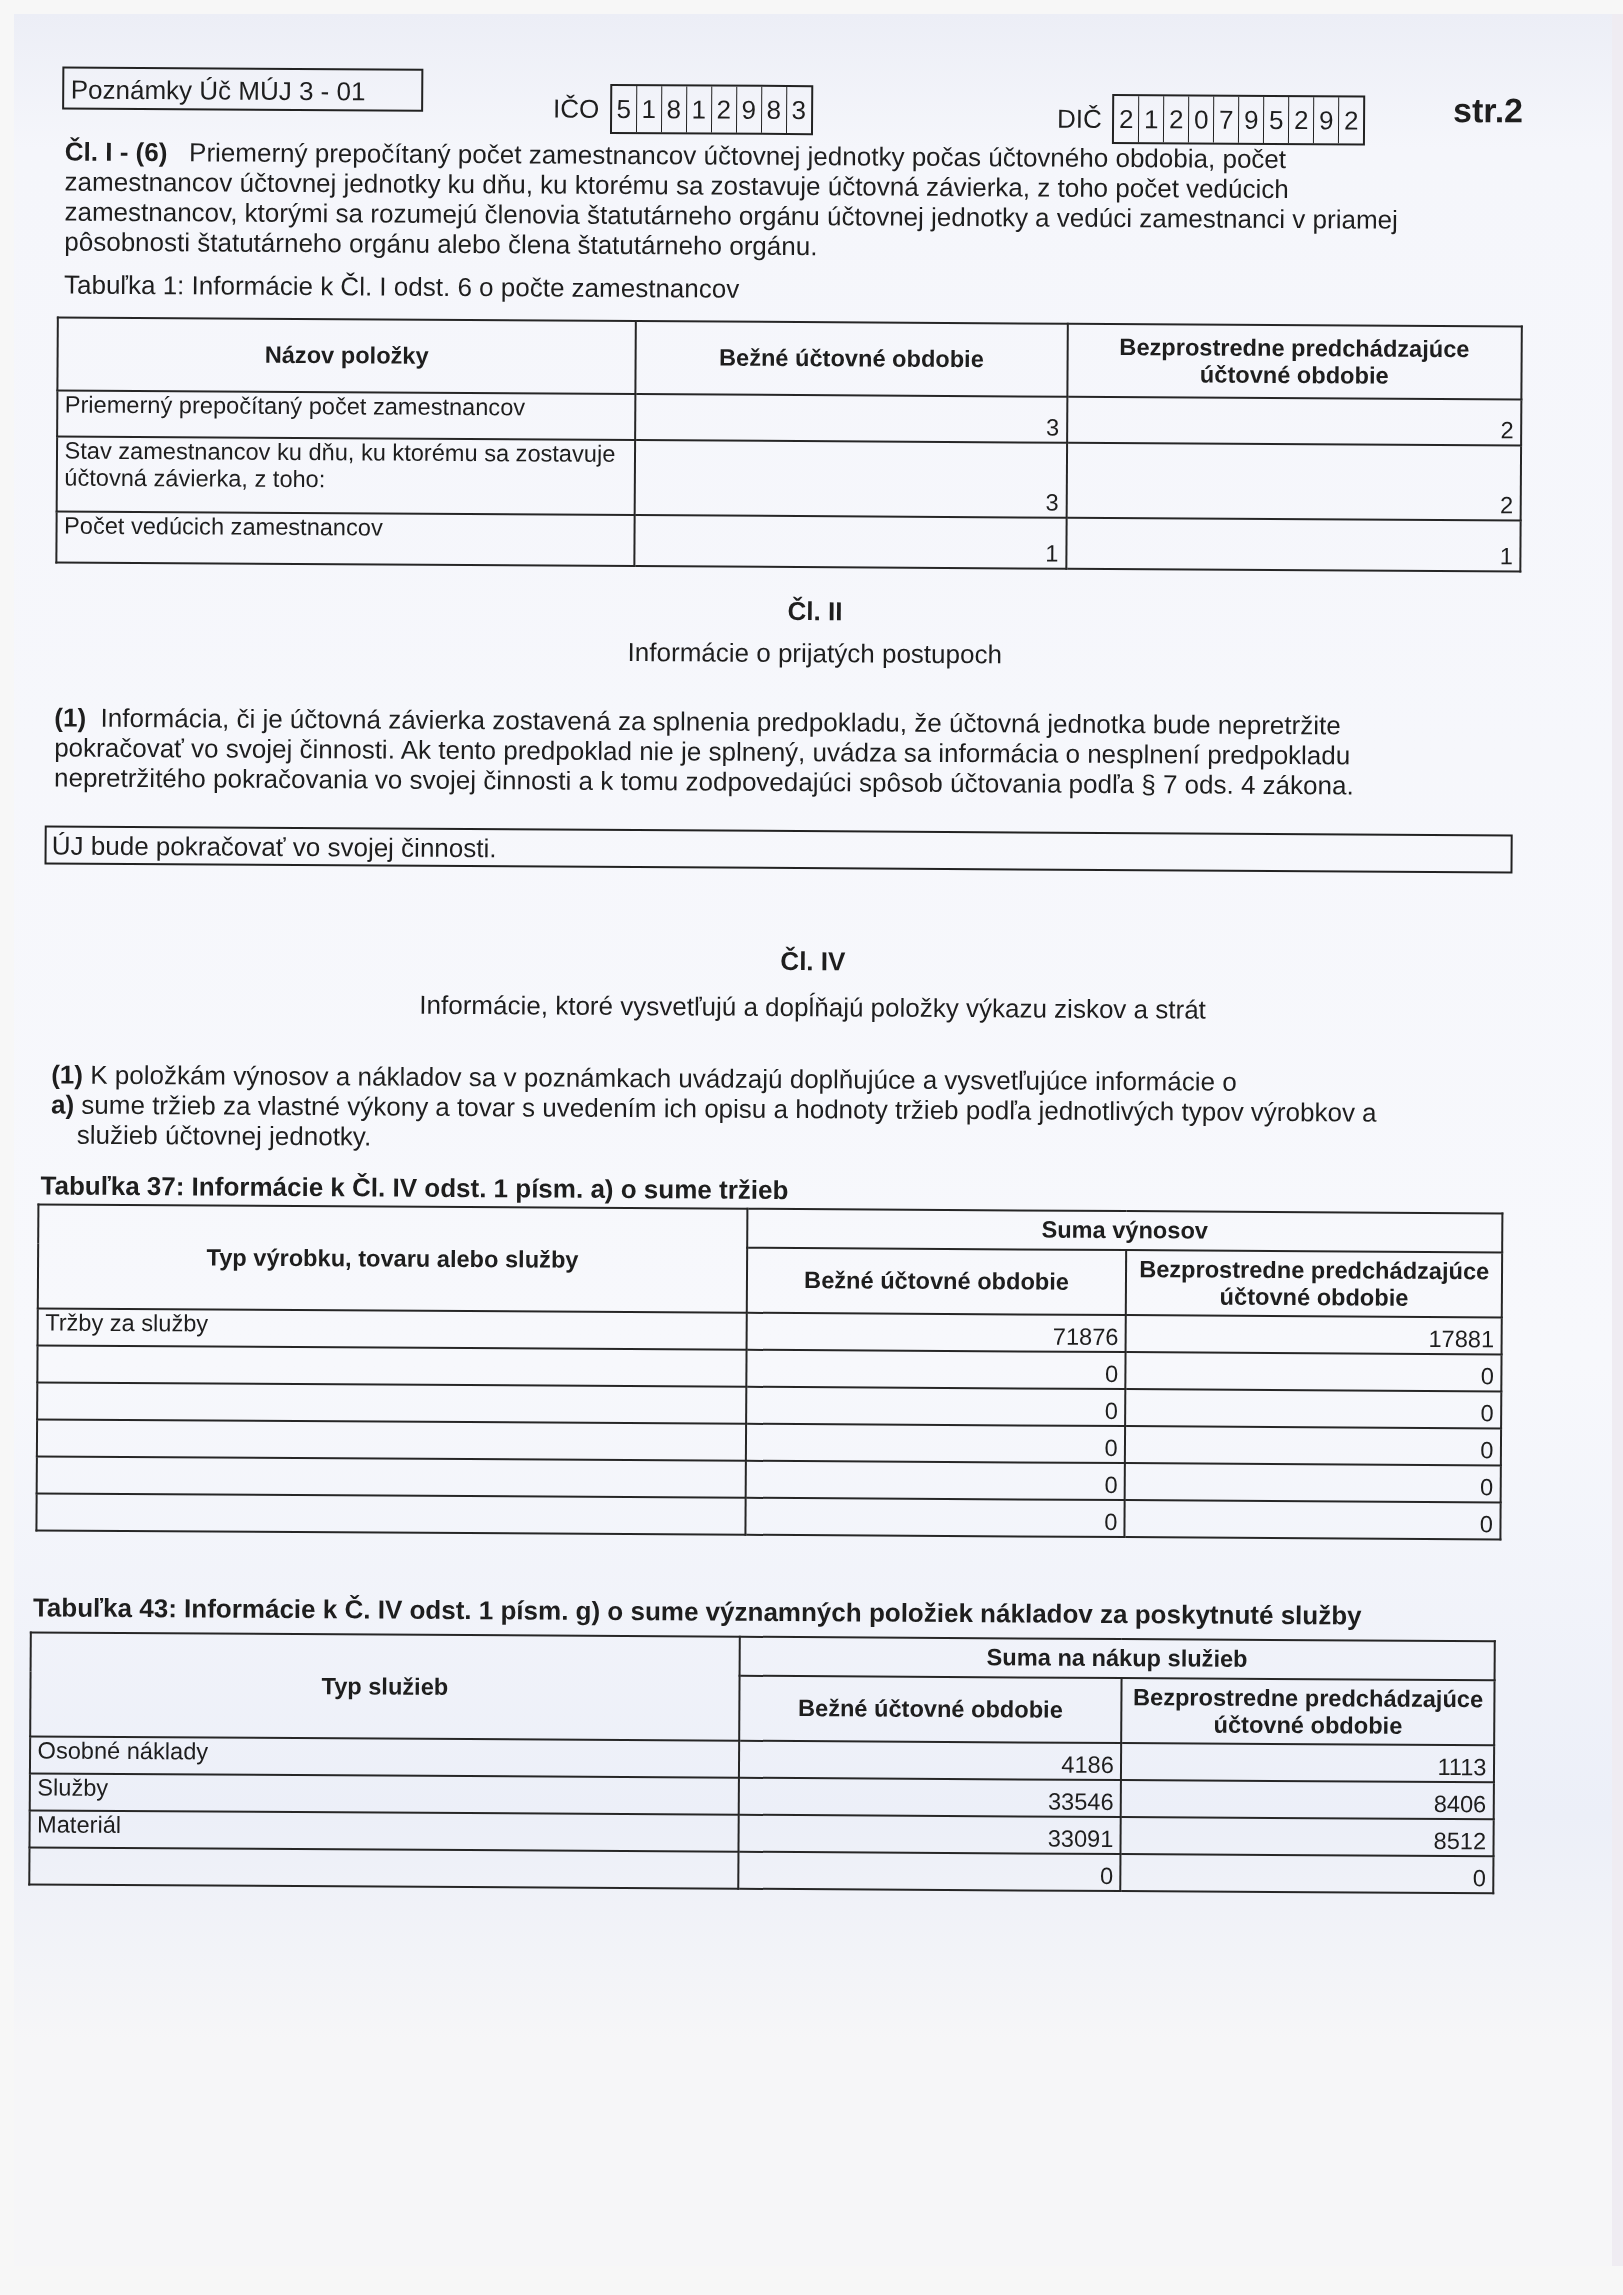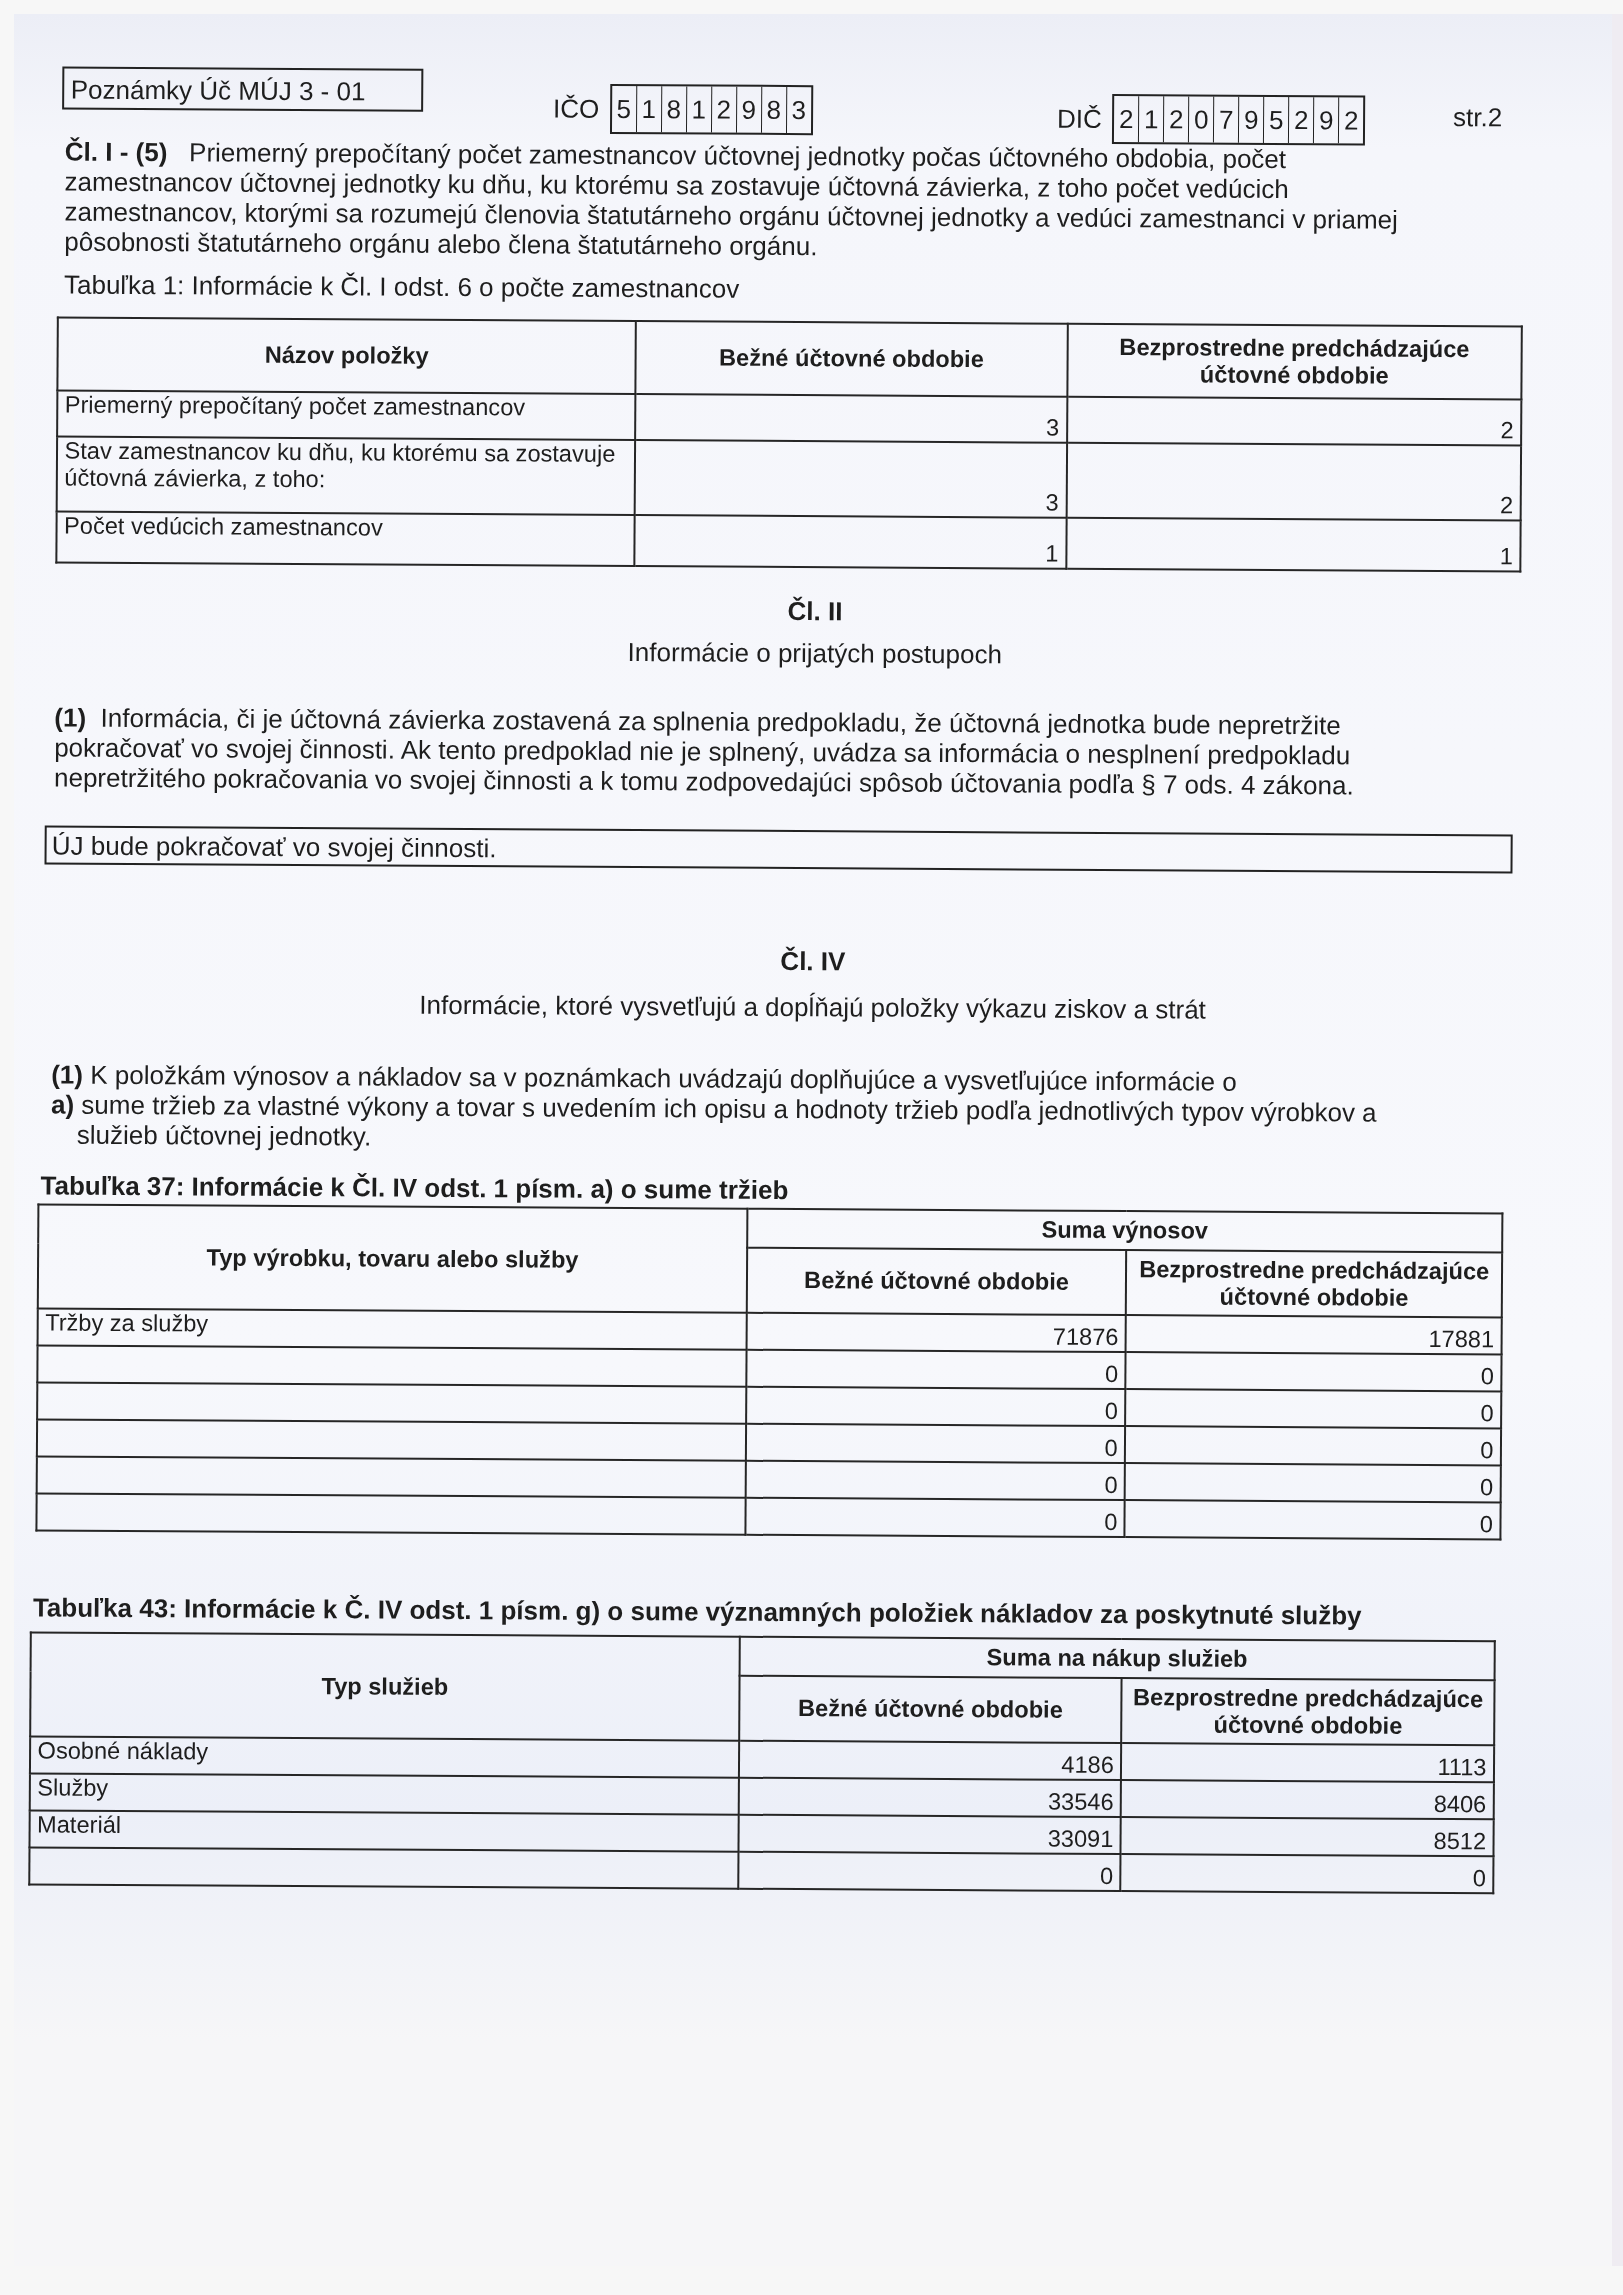--- a/index.html
+++ b/index.html
@@ -16,21 +16,21 @@
 
   .doc-label {
     position:absolute; left:56px; top:71px; width:361px; height:43px; border:2px solid #222;
     font-size:26px; line-height:43px; padding-left:6.5px; box-sizing:border-box;
   }
   .id-group { position:absolute; display:flex; align-items:center; }
   .id-label { font-size:26px; margin-right:10.5px; }
   .digits { display:flex; border:2px solid #222; height:46px; }
   .digit { width:24px; border-right:1.3px solid #222; font-size:26px; text-align:center; line-height:46px; }
   .digit:last-child { border-right:none; }
-  .page-num { position:absolute; left:1447px; top:98px; font-size:26px; }
+  .page-num { position:absolute; left:1447px; top:87px; font-size:34px;font-weight:bold; }
 
   p.para { position:absolute; margin:0; font-size:26px; line-height:30px; }
   .b { font-weight:bold; }
 
   table.t { position:absolute; border-collapse:collapse; font-size:23.6px; }
   table.t td, table.t th { border:2px solid #262626; padding:0 6.5px; }
   table.t th { font-weight:bold; text-align:center; font-size:23.6px; }
   td.num { text-align:right; vertical-align:bottom; padding-bottom:2.6px; }
   td.lbl { vertical-align:top; text-align:left; }
 
@@ -74,21 +74,21 @@
         <div class="digit">5</div>
         <div class="digit">2</div>
         <div class="digit">9</div>
         <div class="digit">2</div>
       </div>
   </div>
 
   <div class="page-num">str.2</div>
 
   <p class="para" style="left:59px; top:141px; width:1361px;">
-    <span class="b">Čl. I - (5)</span>&nbsp;&nbsp;
+    <span class="b">Čl. I - (6)</span>&nbsp;&nbsp;
     <span>Priemerný prepočítaný počet zamestnancov účtovnej jednotky počas účtovného obdobia, počet zamestnancov účtovnej jednotky ku dňu, ku ktorému sa zostavuje účtovná závierka, z toho počet vedúcich zamestnancov, ktorými sa rozumejú členovia štatutárneho orgánu účtovnej jednotky a vedúci zamestnanci v priamej pôsobnosti štatutárneho orgánu alebo člena štatutárneho orgánu.</span>
   </p>
   <div class="caption" style="left:59px; top:274px;">Tabuľka 1: Informácie k Čl. I odst. 6 o počte zamestnancov</div>
 
   <table class="t" style="left:52px; top:321px; width:1466px;">
     <colgroup>
         <col style="width:579px">
         <col style="width:432px">
         <col style="width:455px">
       </colgroup>

